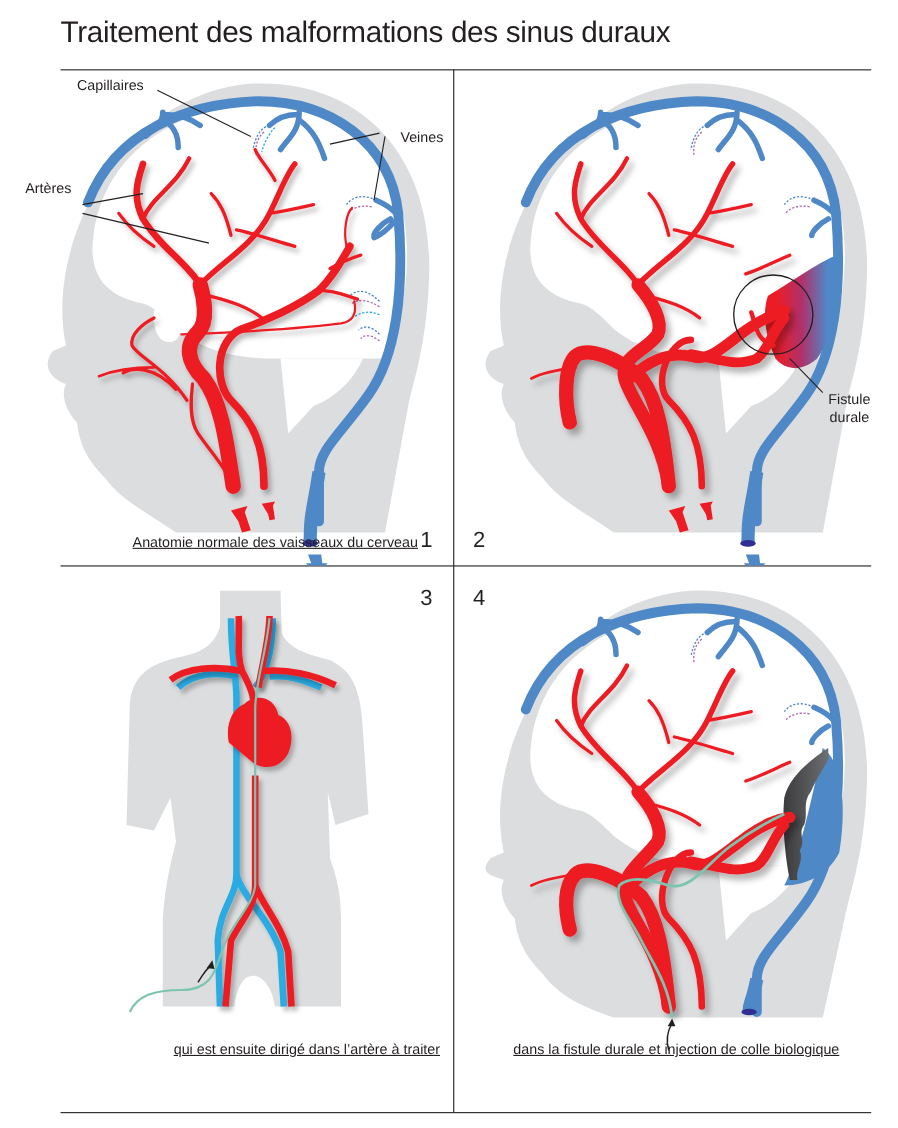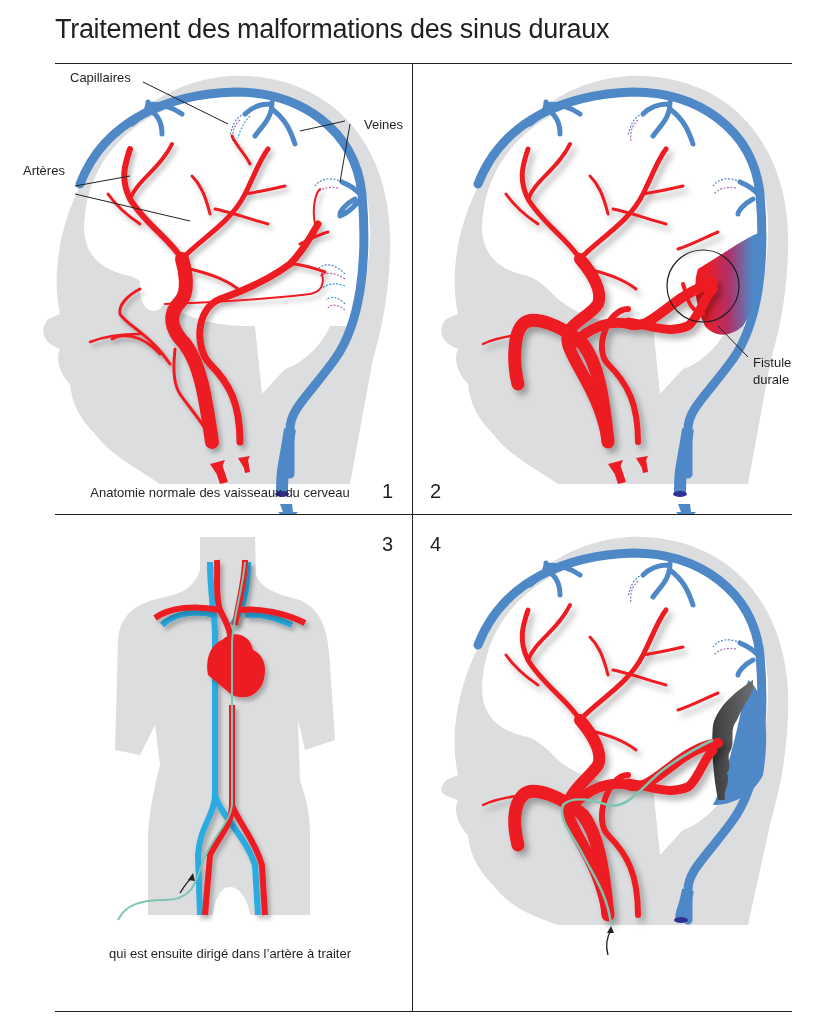--- a/index.html
+++ b/index.html
@@ -5,22 +5,22 @@
   html, body { margin: 0; padding: 0; background: #ffffff; }
   body { width: 816px; height: 1025px; position: relative; overflow: hidden;
          font-family: "Liberation Sans", "DejaVu Sans", sans-serif; color: #231f20; }
   .title { position: absolute; left: 55px; top: 14px; font-size: 27px; letter-spacing: -0.3px;
            font-family: "Liberation Sans", sans-serif; font-weight: normal; text-align: right; }
   .hline { position: absolute; height: 1px; background: #231f20; }
   .vline { position: absolute; width: 1px; background: #231f20; }
   .panel { position: absolute; }
   .panel svg { position: absolute; left: 0; top: 0; }
   .num { position: absolute; font-size: 20px; }
-  .cap { position: absolute; font-size: 13px; text-align: center; line-height: 18px; }
-  .lbl { position: absolute; font-size: 13px; }
+  .cap { position: absolute; font-size: 13px; text-align: right; line-height: 18px; text-decoration: underline; }
+  .lbl { position: absolute; font-size: 13px; text-align: center; }
 </style>
 </head>
 <body>
 
 <div class="title">Traitement des malformations des sinus duraux</div>
 
 <div class="hline" style="left:55px; top:63px; width:737px;"></div>
 <div class="hline" style="left:55px; top:514px; width:737px;"></div>
 <div class="hline" style="left:55px; top:1011px; width:737px;"></div>
 <div class="vline" style="left:412px; top:63px; height:948px;"></div>
@@ -253,14 +253,15 @@
       <path stroke-width="2.5" d="M110 280 C95 282 80 285 70 290"></path>
     </g>
     <path fill="none" stroke="#7cc5b0" stroke-width="2.5" d="M198 410 C195 380 180 360 170 340 C160 320 145 305 150 290 C160 280 180 285 195 290 C215 295 230 270 250 255 C270 240 285 232 300 225"></path>
     <path d="M195 440 C192 430 194 422 198 415" stroke="#231f20" stroke-width="1.3" fill="none"></path>
     <path d="M198 411 L201 418 L194 418 Z" fill="#231f20"></path>
     <path fill="none" stroke="#4f88c6" stroke-width="12" d="M275 375 C270 400 268 395 268 405"></path>
     <ellipse cx="268" cy="405" rx="7" ry="3" fill="#2e3192"></ellipse>
   </svg>
   <div class="num" style="left:17px; top:18px;">4</div>
   <div class="cap" style="left:10px; top:430px; width:340px;">
+    <div>dans la fistule durale et injection de colle biologique</div>
   </div>
 </div>
 
 </body></html>

